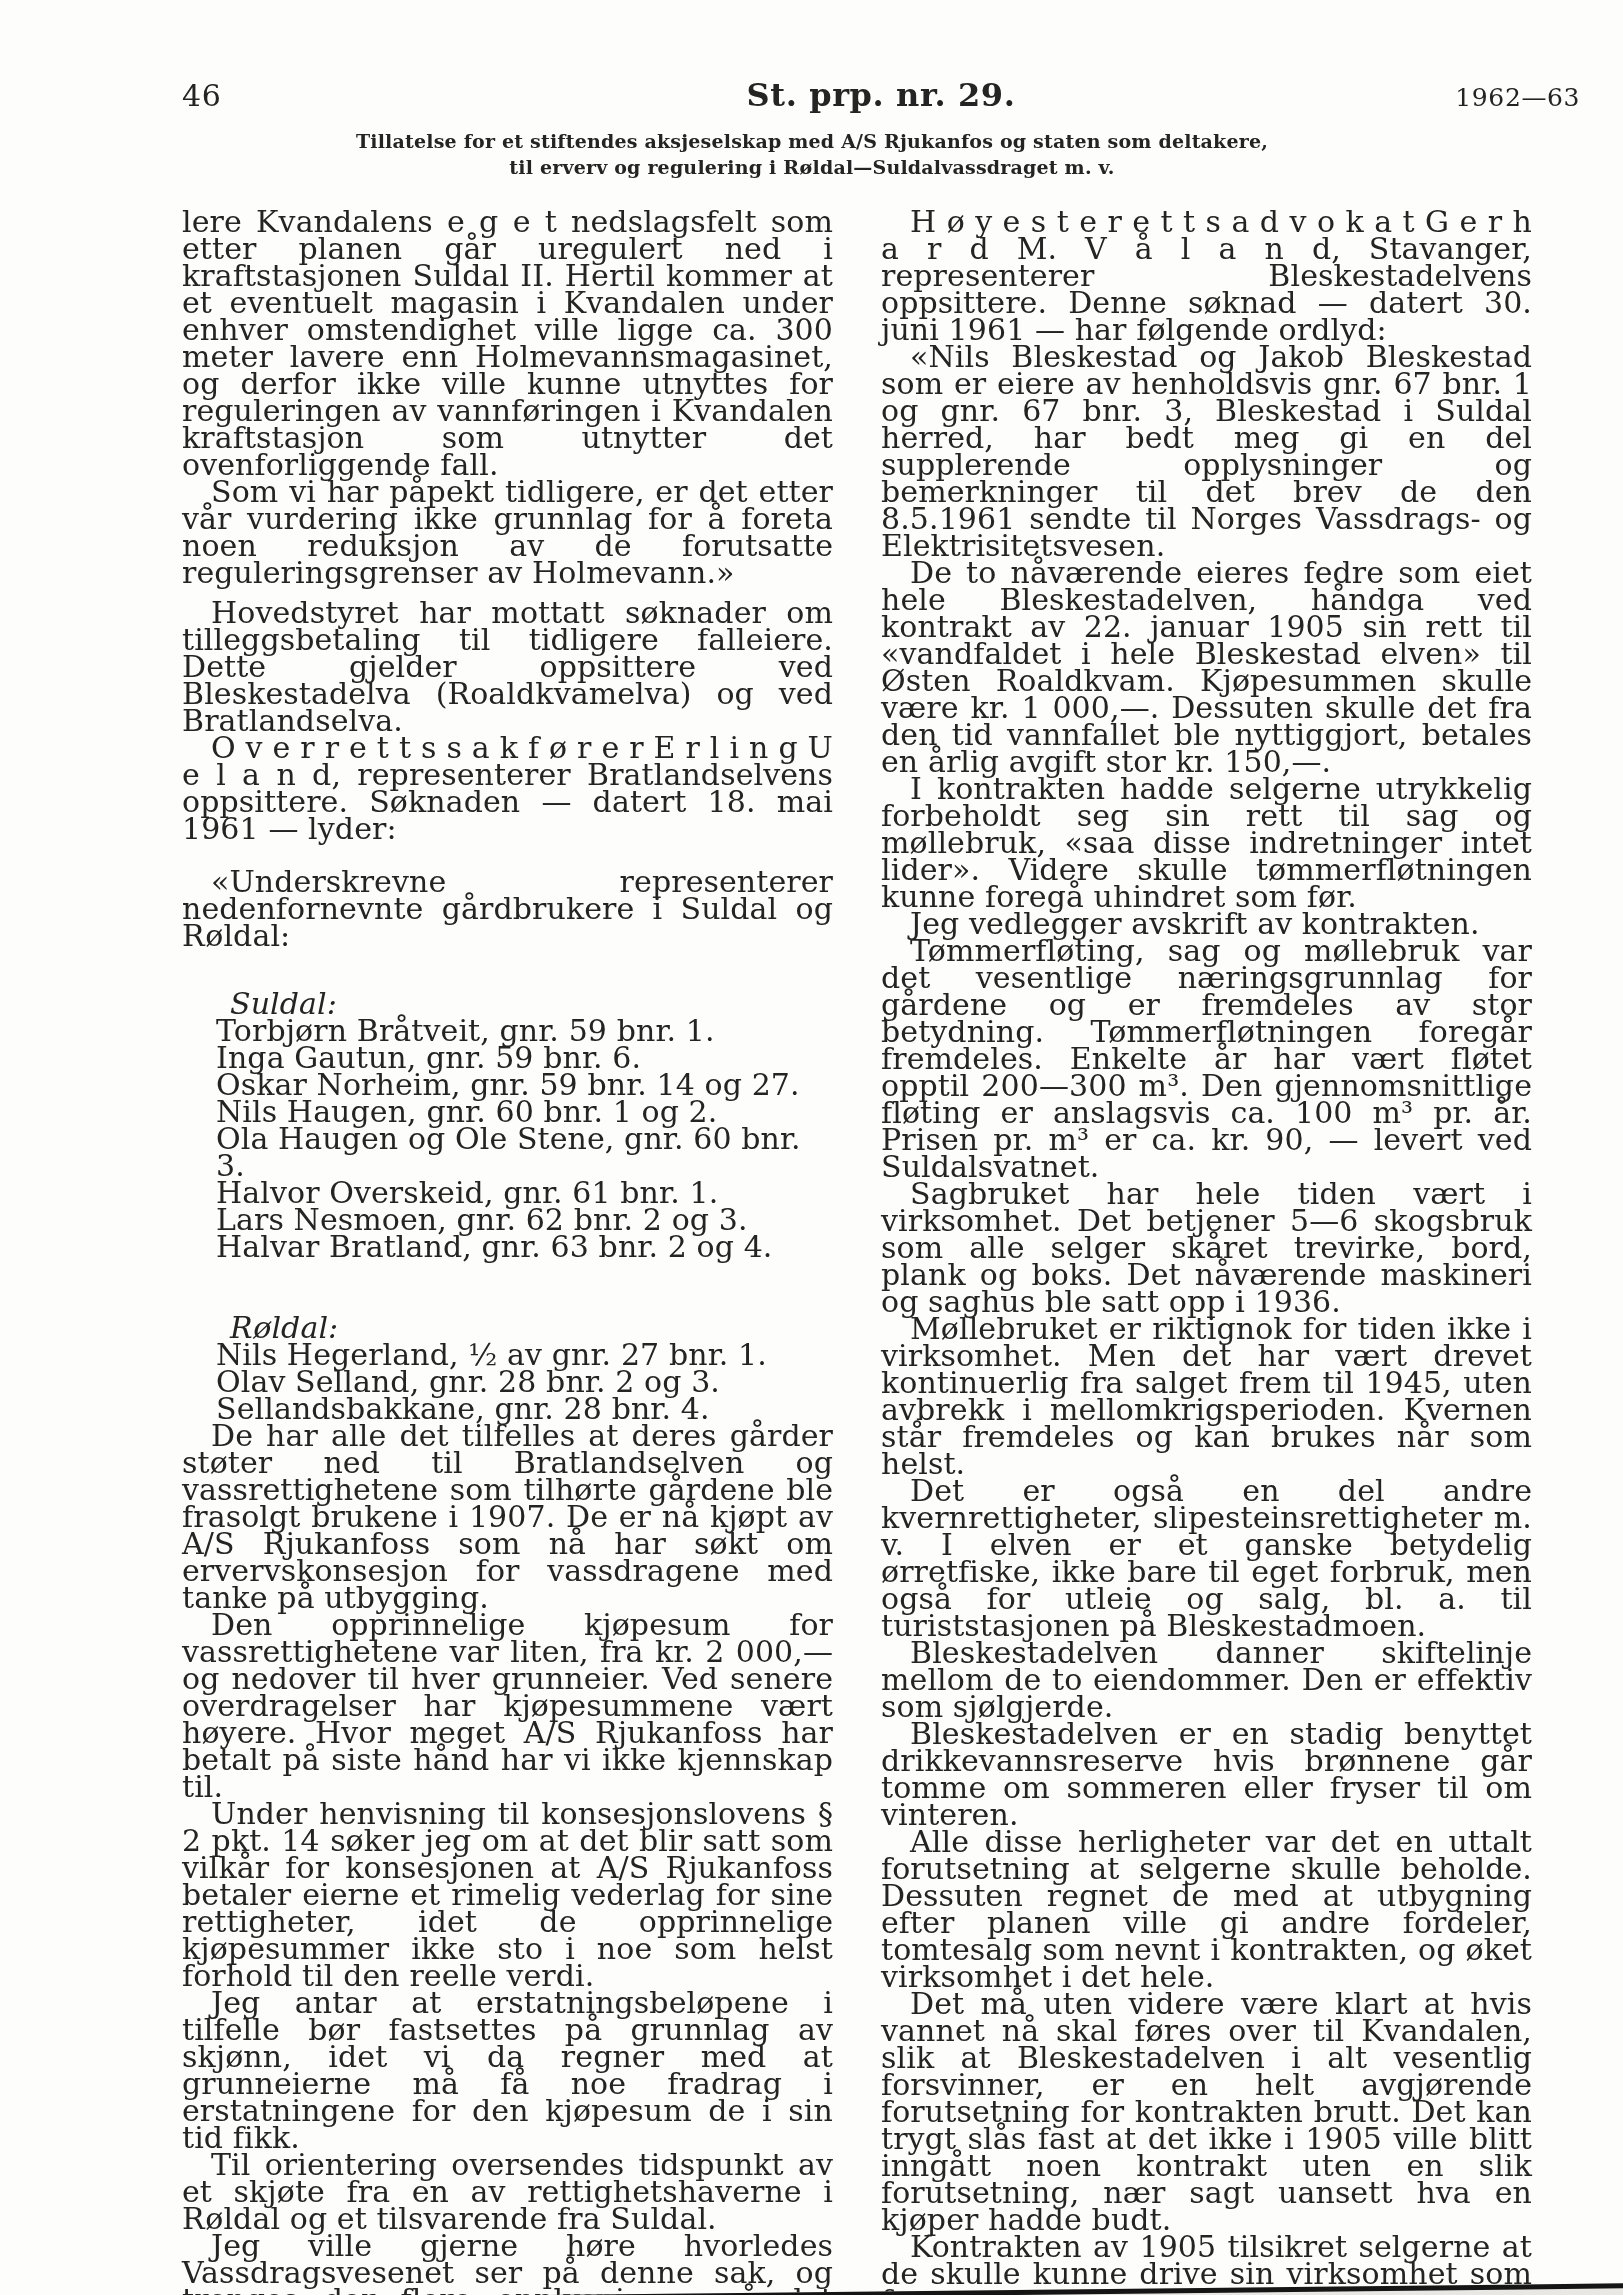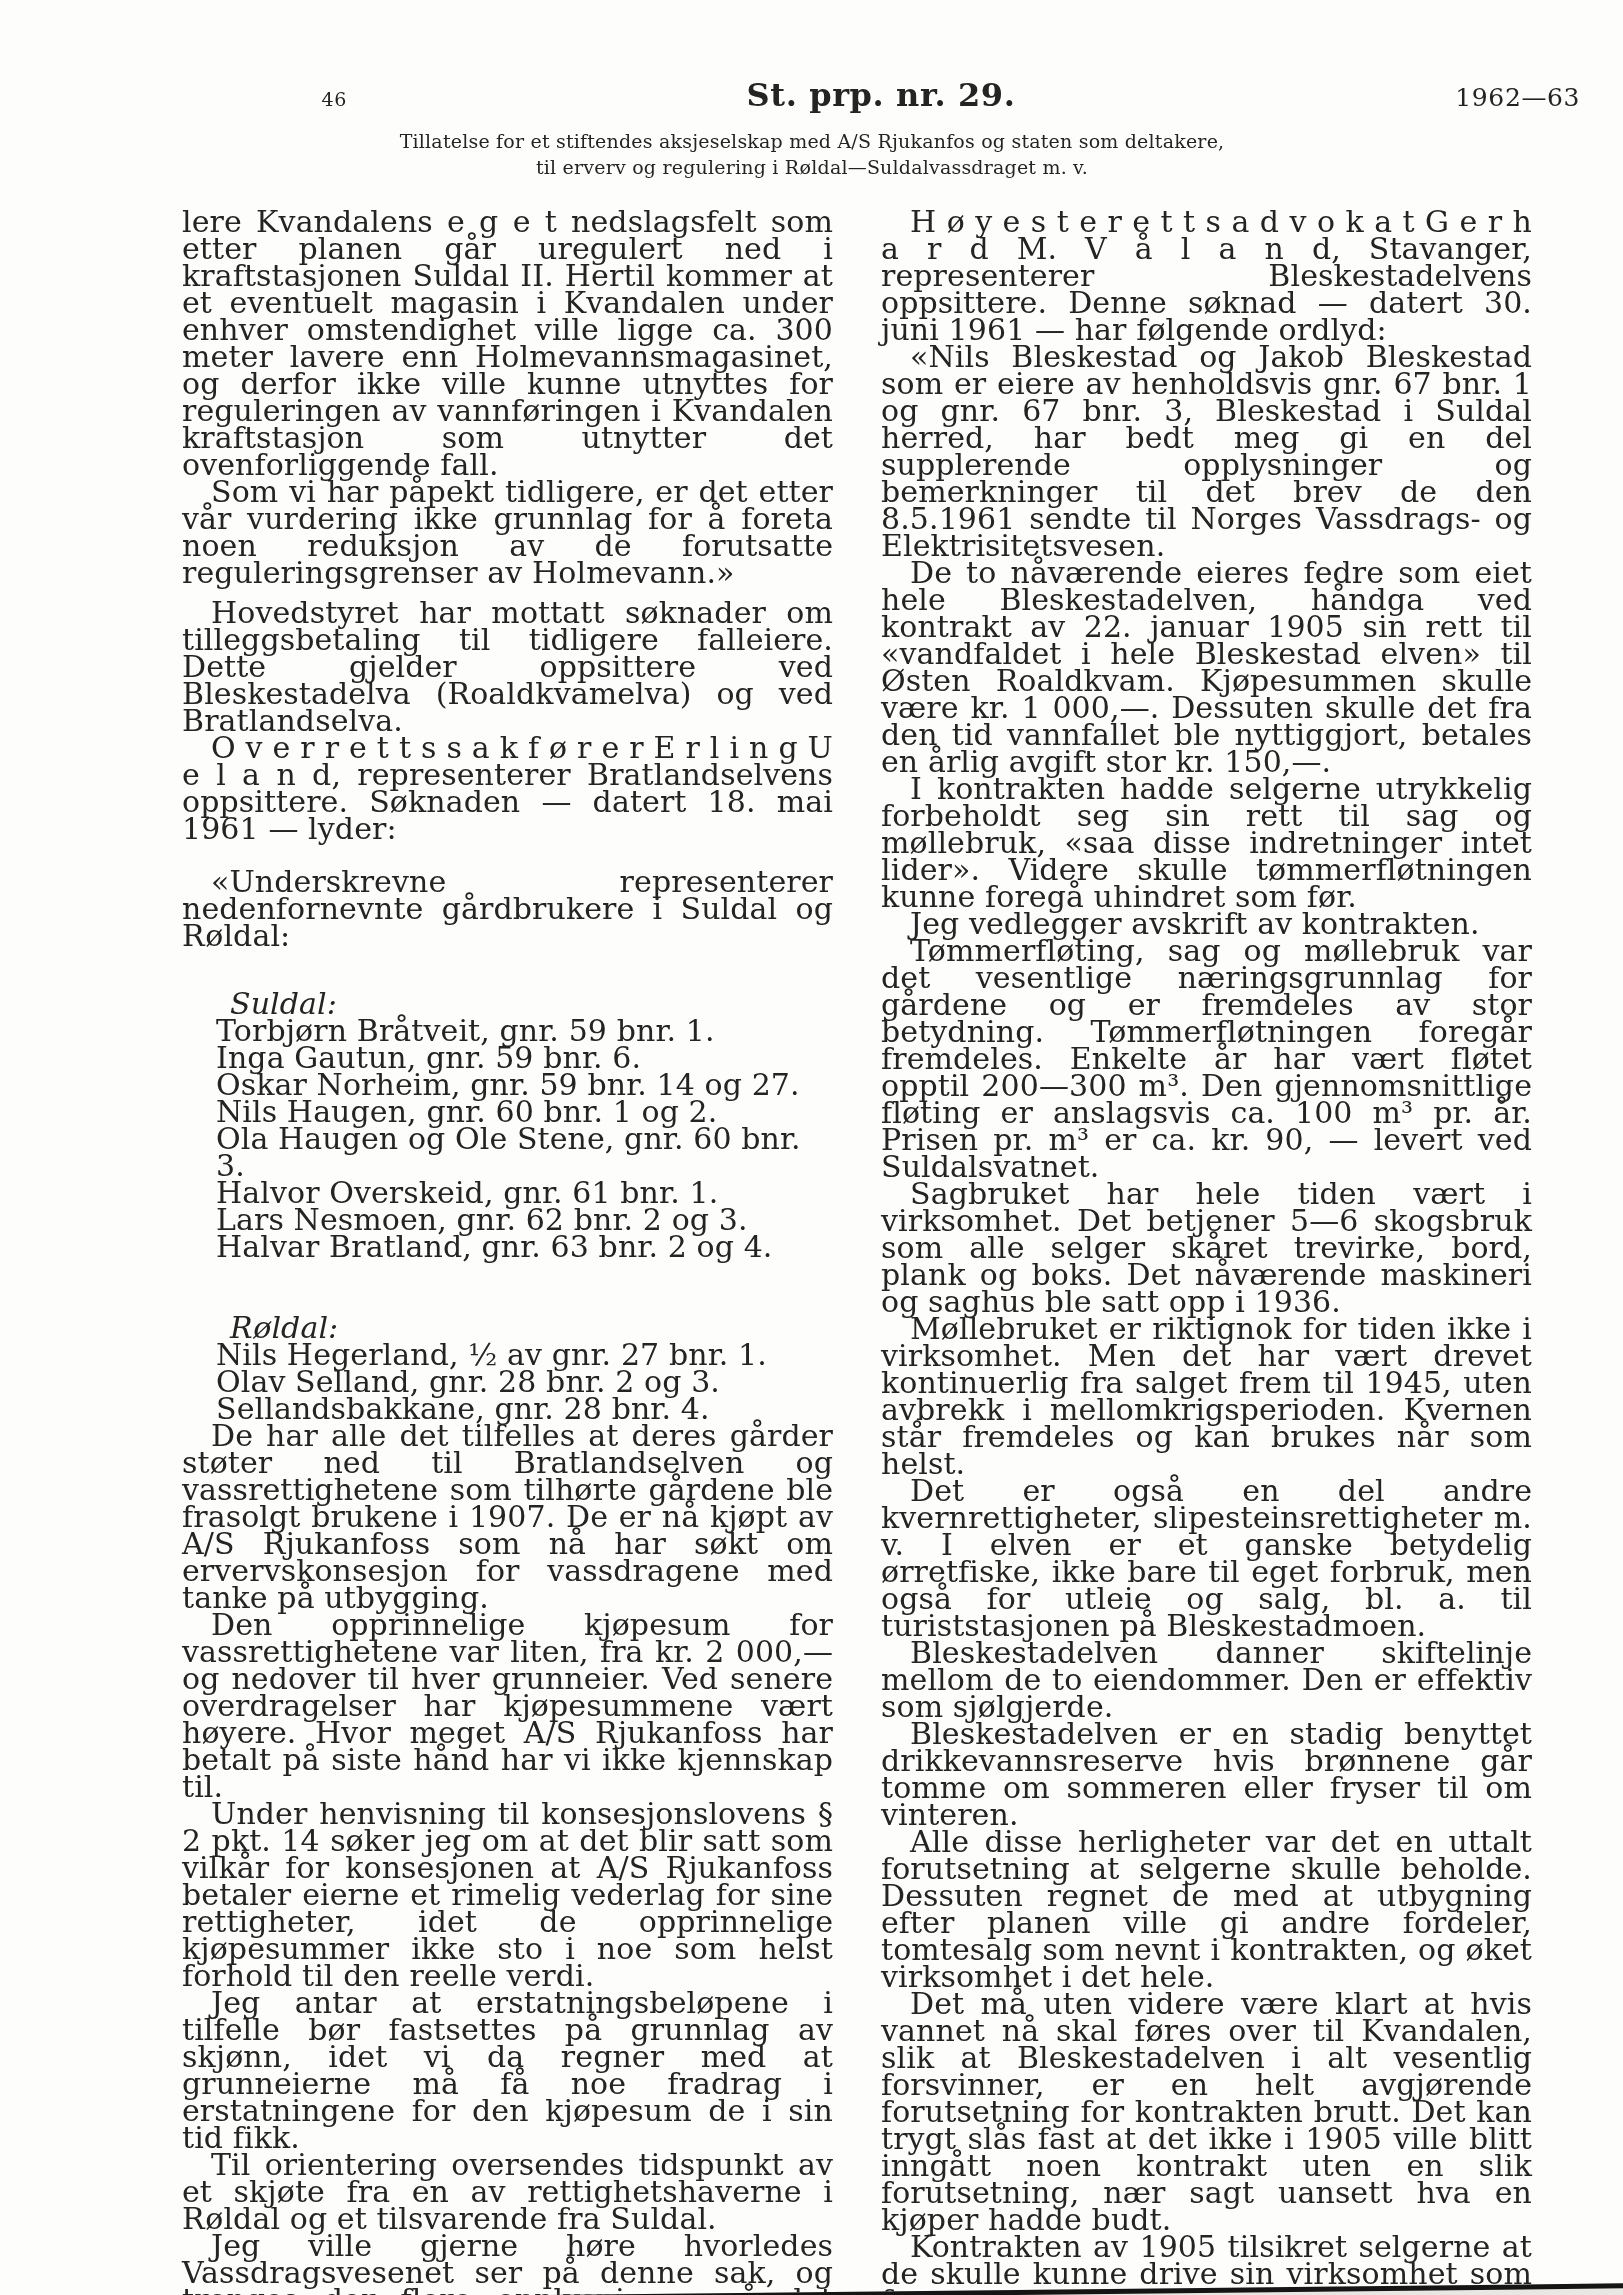--- a/index.html
+++ b/index.html
@@ -13,43 +13,43 @@
   }
   .page-inner { position: absolute; inset: 0; }
 
   .header-row {
     display: flex;
     align-items: baseline;
     padding: 76px 44px 0 182px;
   }
   .page-number {
     width: 165px;
-    font-size: 19px;
-    text-align: right;
+    font-size: 30px;
+    text-align: left;
     letter-spacing: 0.6px;
   }
   .doc-title {
     flex: 1;
     text-align: center;
     font-size: 32px;
     font-weight: bold;
     letter-spacing: 0.6px;
   }
   .doc-year {
     width: 165px;
     font-size: 25px;
     text-align: right;
     letter-spacing: 0.6px;
   }
 
   .subtitle-block {
     margin-top: 14.3px;
     text-align: center;
     font-size: 19px;
-    font-weight: normal;
+    font-weight: bold;
     line-height: 26px;
     letter-spacing: 0.2px;
   }
 
   .columns {
     display: flex;
     gap: 48px;
     padding: 27.5px 0 0 182px;
   }
   .column {

